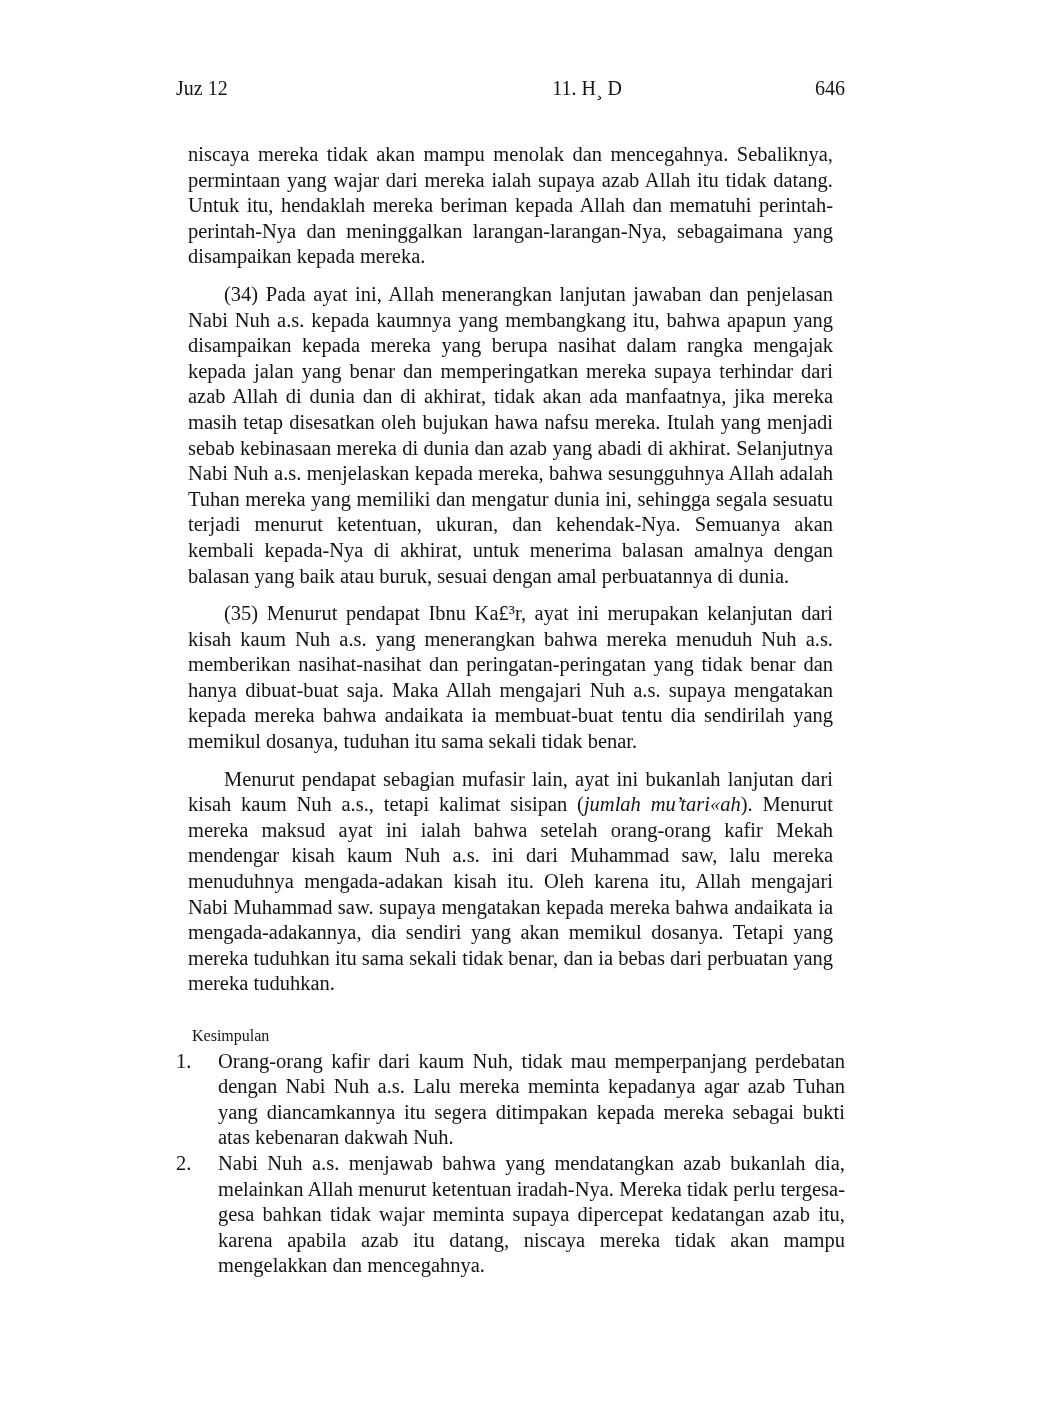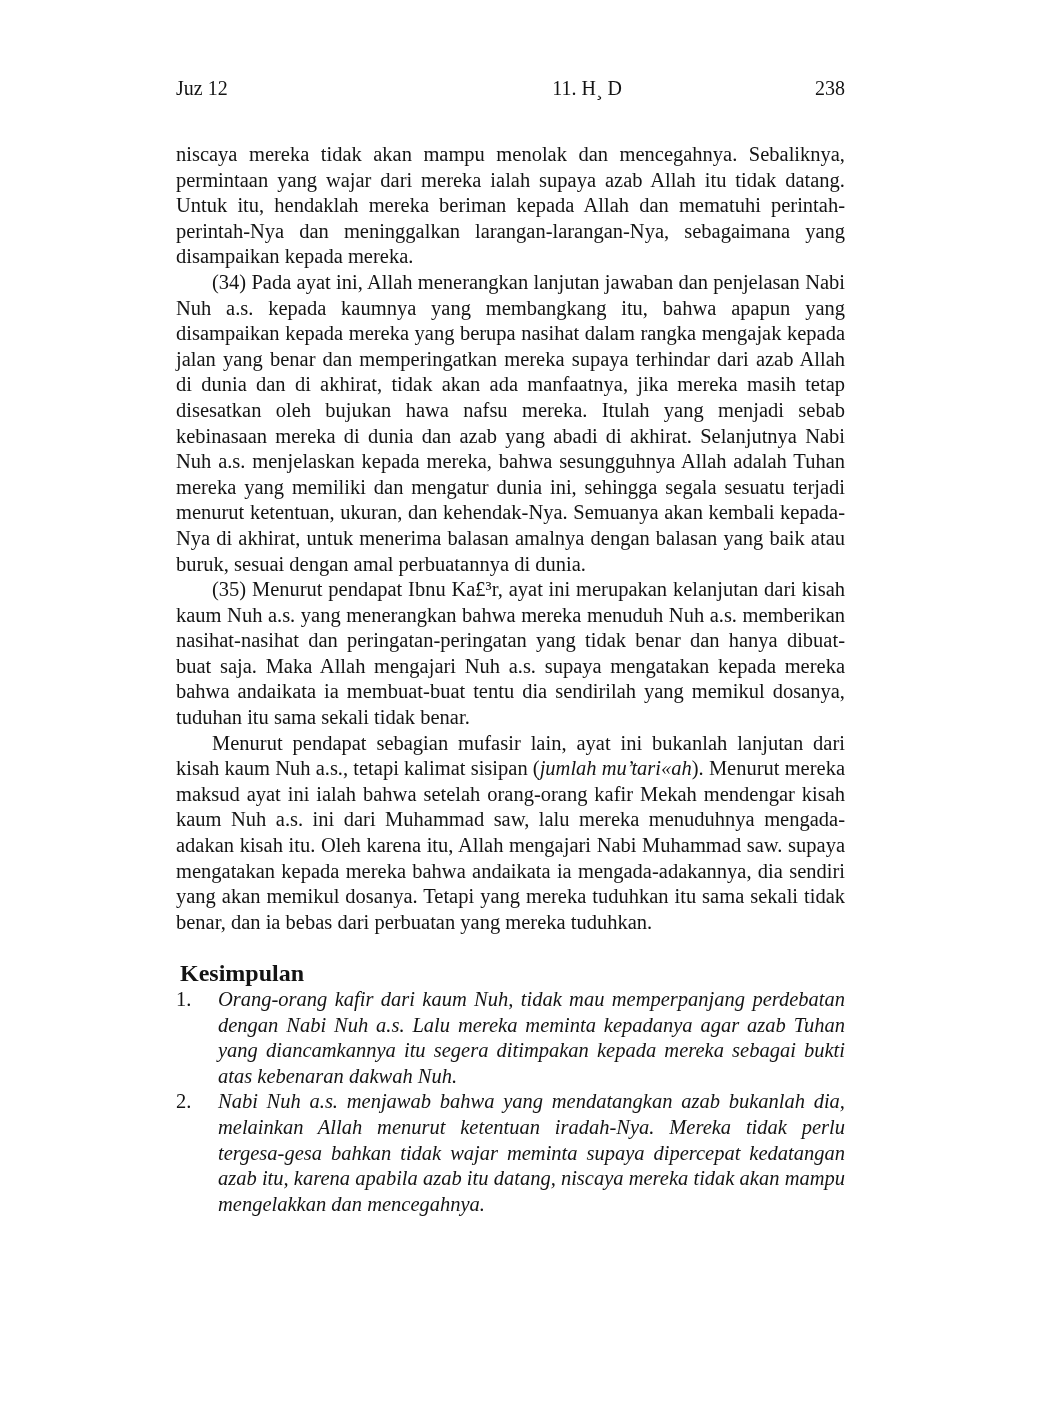--- a/index.html
+++ b/index.html
@@ -30,64 +30,63 @@
   .header .h-left  { flex: 1; text-align: left; }
   .header .h-center{ flex: 1; text-align: right; }
   .header .h-right { flex: 1; text-align: right; }
   .content {
     margin-top: 42px;
     font-size: 20.5px;
     line-height: 25.6px;
     text-align: justify;
   }
   .content p {
-    margin: 0;
+    margin: 12px;
     padding: 0;
     text-indent: 36px;
   }
   .content p.no-indent {
     text-indent: 0;
   }
   .content em {
     font-style: italic;
     font-family: Liberation Serif, serif;
   }
   .section-heading {
-    font-size: 24px;
+    font-size: 16px;
     line-height: 25.6px;
-    font-weight: bold;
-    margin: 26px 0 0 4px;
+    font-weight: normal;
+    margin: 26px 0 0 16px;
   }
   .num-list {
     margin: 0;
     padding: 0;
   }
   .list-item {
     display: flex;
     align-items: flex-start;
   }
   .list-item .num {
     flex: 0 0 42px;
     text-align: left;
   }
   .list-item .item-text {
     flex: 1;
     text-align: justify;
-    font-style: italic;
   }
 </style>
 </head>
 <body>
 
 <div class="page">
 
   <div class="header">
     <span class="h-left">Juz 12</span>
     <span class="h-center">11. H¸ D</span>
-    <span class="h-right">238</span>
+    <span class="h-right">646</span>
   </div>
 
   <div class="content">
 
     <p class="no-indent">niscaya mereka tidak akan mampu menolak dan mencegahnya. Sebaliknya, permintaan yang wajar dari mereka ialah supaya azab Allah itu tidak datang. Untuk itu, hendaklah mereka beriman kepada Allah dan mematuhi perintah-perintah-Nya dan meninggalkan larangan-larangan-Nya, sebagaimana yang disampaikan kepada mereka.</p>
 
     <p>(34) Pada ayat ini, Allah menerangkan lanjutan jawaban dan penjelasan Nabi Nuh a.s. kepada kaumnya yang membangkang itu, bahwa apapun yang disampaikan kepada mereka yang berupa nasihat dalam rangka mengajak kepada jalan yang benar dan memperingatkan mereka supaya terhindar dari azab Allah di dunia dan di akhirat, tidak akan ada manfaatnya, jika mereka masih tetap disesatkan oleh bujukan hawa nafsu mereka. Itulah yang menjadi sebab kebinasaan mereka di dunia dan azab yang abadi di akhirat. Selanjutnya Nabi Nuh a.s. menjelaskan kepada mereka, bahwa sesungguhnya Allah adalah Tuhan mereka yang memiliki dan mengatur dunia ini, sehingga segala sesuatu terjadi menurut ketentuan, ukuran, dan kehendak-Nya. Semuanya akan kembali kepada-Nya di akhirat, untuk menerima balasan amalnya dengan balasan yang baik atau buruk, sesuai dengan amal perbuatannya di dunia.</p>
 
     <p>(35) Menurut pendapat Ibnu Ka£³r, ayat ini merupakan kelanjutan dari kisah kaum Nuh a.s. yang menerangkan bahwa mereka menuduh Nuh a.s. memberikan nasihat-nasihat dan peringatan-peringatan yang tidak benar dan hanya dibuat-buat saja. Maka Allah mengajari Nuh a.s. supaya mengatakan kepada mereka bahwa andaikata ia membuat-buat tentu dia sendirilah yang memikul dosanya, tuduhan itu sama sekali tidak benar.</p>
 

